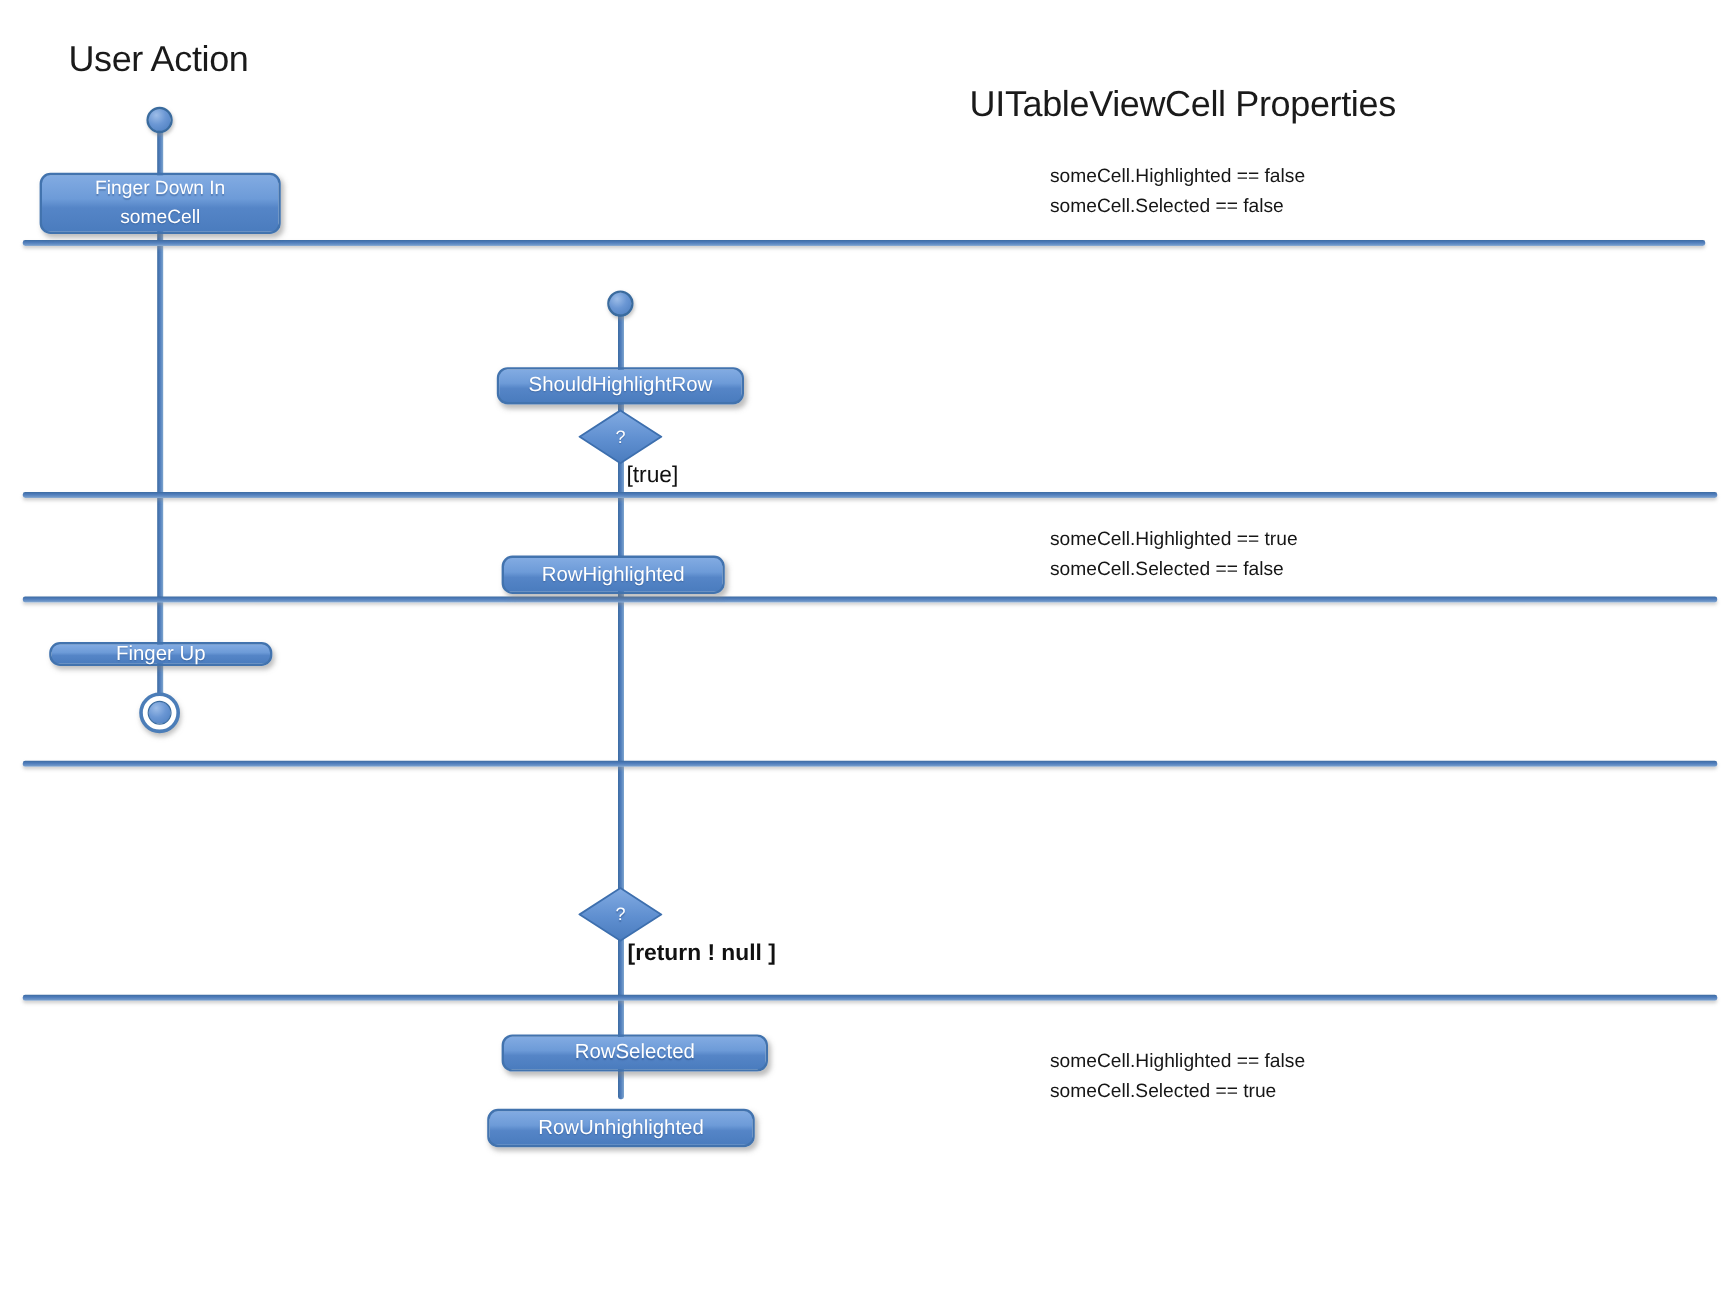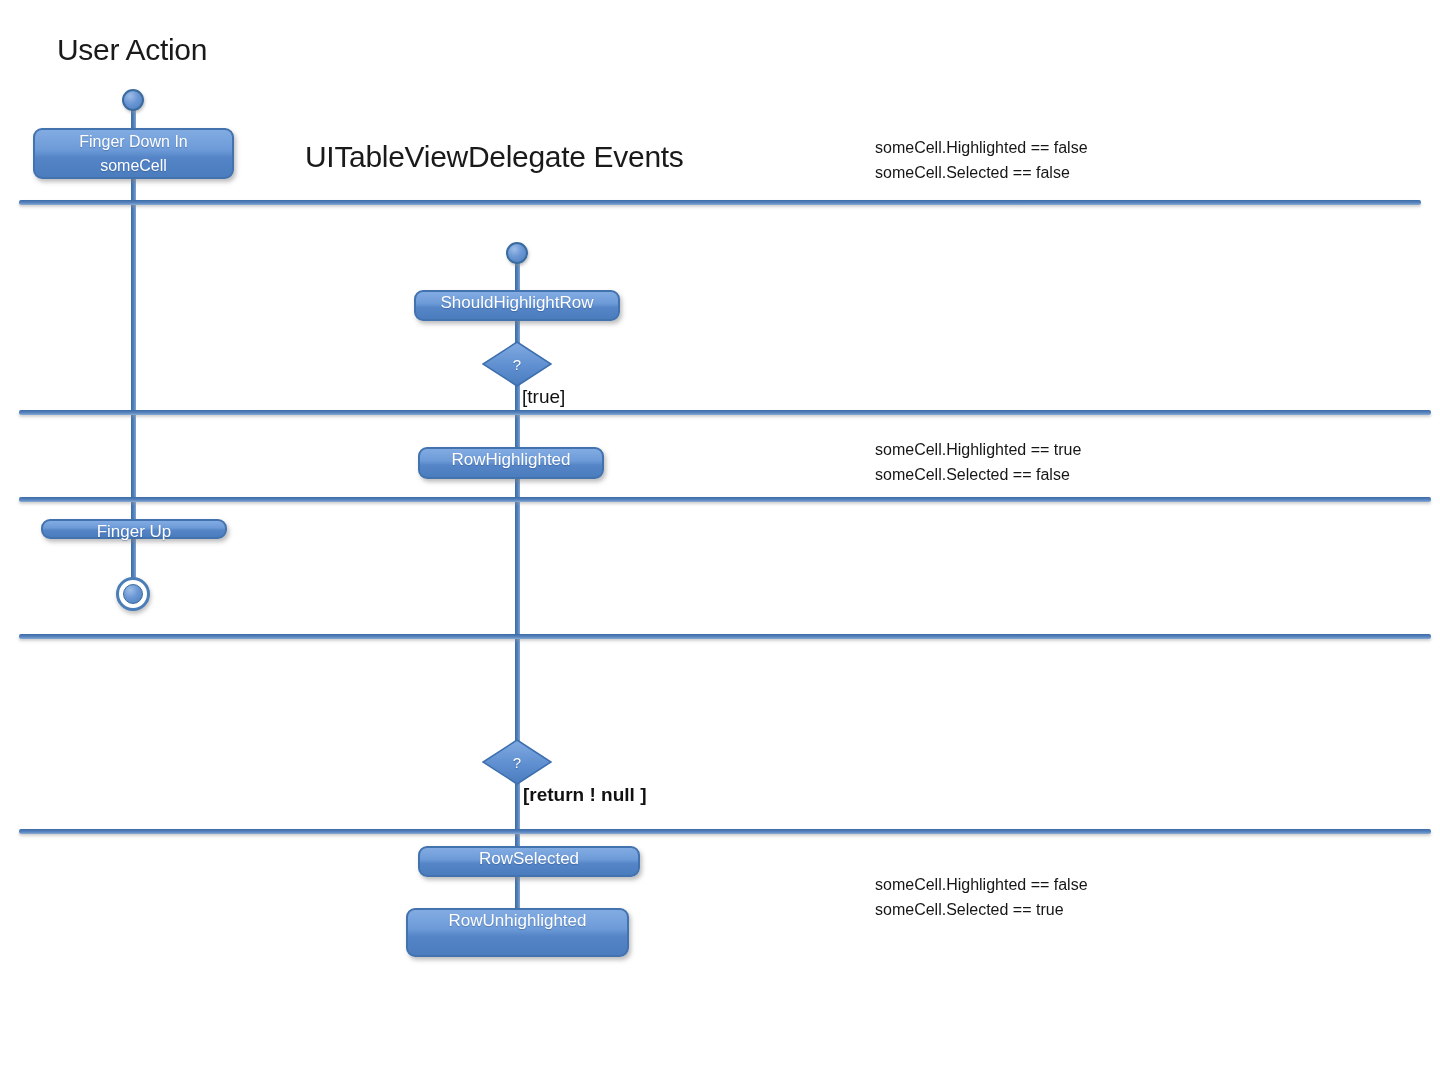--- a/index.html
+++ b/index.html
@@ -38,26 +38,28 @@
   
   .node {
     box-sizing: border-box;
     border: 2px solid #4273ae;
     border-radius: 9px;
     background: linear-gradient(180deg, #82abe2 0%, #6d9bd8 42%, #5585c7 58%, #4a7cbe 100%);
     box-shadow: 2px 3px 4px rgba(125,125,125,0.5);
     color: #ffffff;
     display: flex;
     align-items: center;
+    justify-content: center;
     flex-direction: column;
     text-shadow: 0 1px 1px rgba(30,60,110,0.35);
     font-size: 17px;
     line-height: 1.35;
     text-align: center;
     white-space: nowrap;
+    margin-top: 16px;
   }
   .node.two-line { font-size: 16px; line-height: 1.5; }
 
   
   .start-circle {
     box-sizing: border-box;
     width: 22px; height: 22px;
     border-radius: 50%;
     border: 2px solid #3a6b9e;
     background: radial-gradient(circle at 35% 28%, #9dbde8 0%, #6b97d4 45%, #4a7cbe 100%);
@@ -106,21 +108,21 @@
     line-height: 25px;
     white-space: nowrap;
   }
 </style>
 </head>
 <body>
 
 <div class="canvas">
 
   <div class="abs title" style="left:57px; top:33px;">User Action</div>
-  <div class="abs title" style="left:305px; top:140px;">UITableViewDelegate Events</div>
+  <div class="abs title" style="left:808px; top:71px;">UITableViewCell Properties</div>
 
   <div class="abs vline" style="left:131px; top:102px; height:478px;"></div>
   <div class="abs vline" style="left:515px; top:254px; height:662px;"></div>
 
   <div class="abs hline" style="left:19px; top:200px; width:1402px;"></div>
   <div class="abs hline" style="left:19px; top:410px; width:1412px;"></div>
   <div class="abs hline" style="left:19px; top:497px; width:1412px;"></div>
   <div class="abs hline" style="left:19px; top:634px; width:1412px;"></div>
   <div class="abs hline" style="left:19px; top:829px; width:1412px;"></div>
 
@@ -179,21 +181,21 @@
     </svg>
     <span class="q">?</span>
   </div>
 
   <div class="abs guard" style="left:523px; top:784px;font-weight:bold;">[return ! null ]</div>
 
   <div class="abs node" style="left:418px; top:846px; width:222px; height:31px;">
     <span>RowSelected</span>
   </div>
 
-  <div class="abs node" style="left:406px; top:908px; width:223px; height:49px;">
+  <div class="abs node" style="left:406px; top:908px; width:223px; height:32px;">
     <span>RowUnhighlighted</span>
   </div>
 
   <div class="abs prop-group" style="left:875px; top:135px;">
     <div>someCell.Highlighted == false</div>
     <div>someCell.Selected == false</div>
   </div>
 
   <div class="abs prop-group" style="left:875px; top:437px;">
     <div>someCell.Highlighted == true</div>

